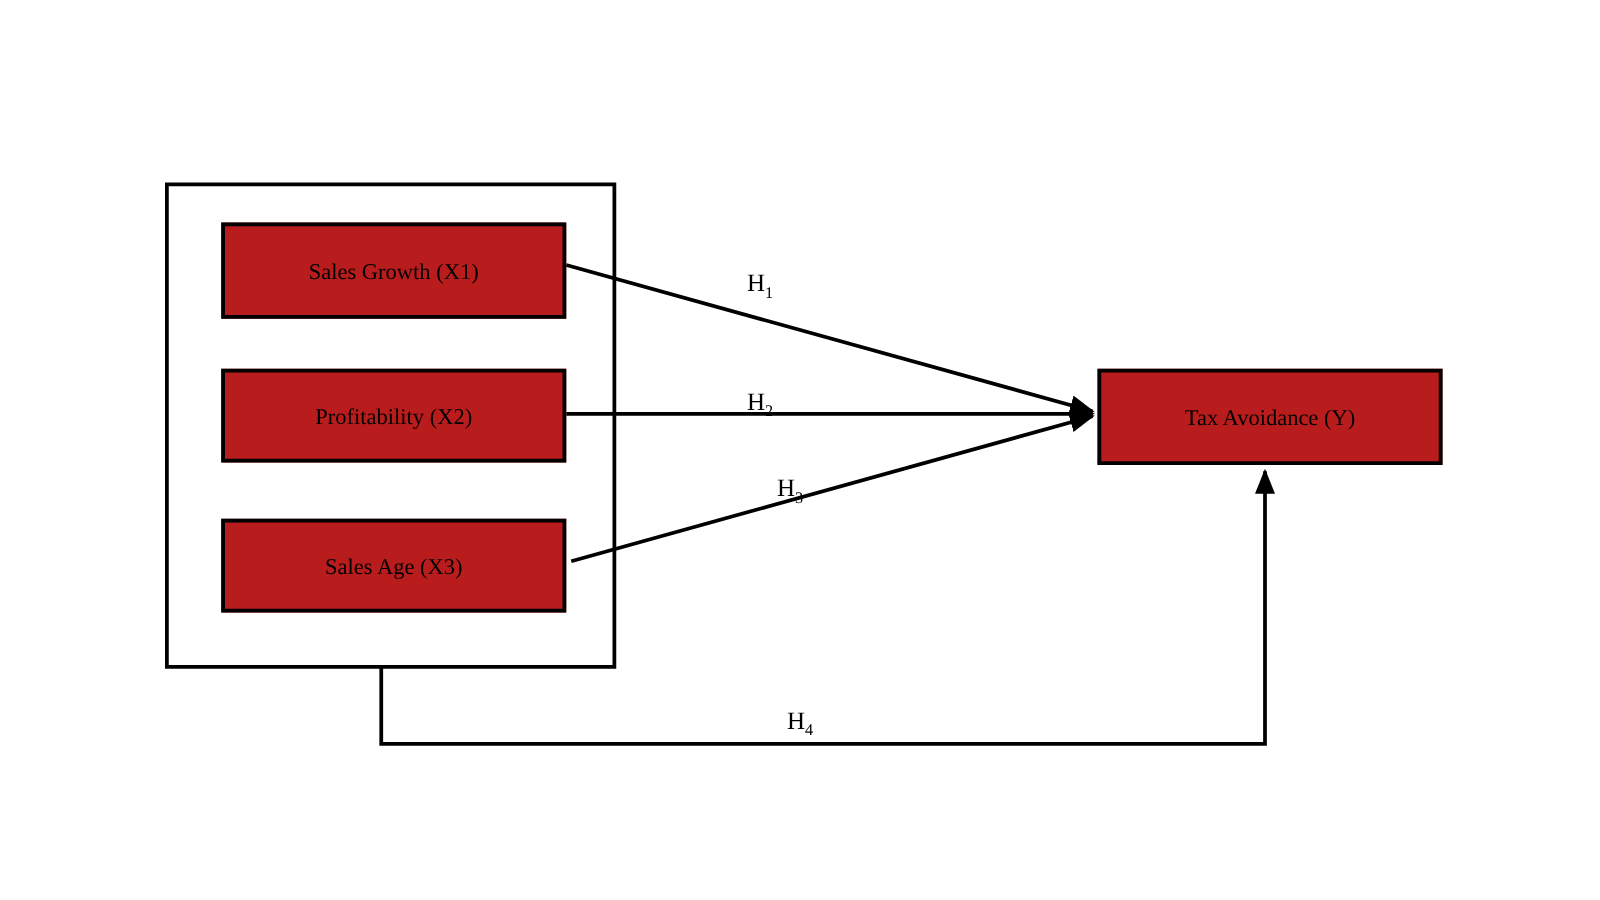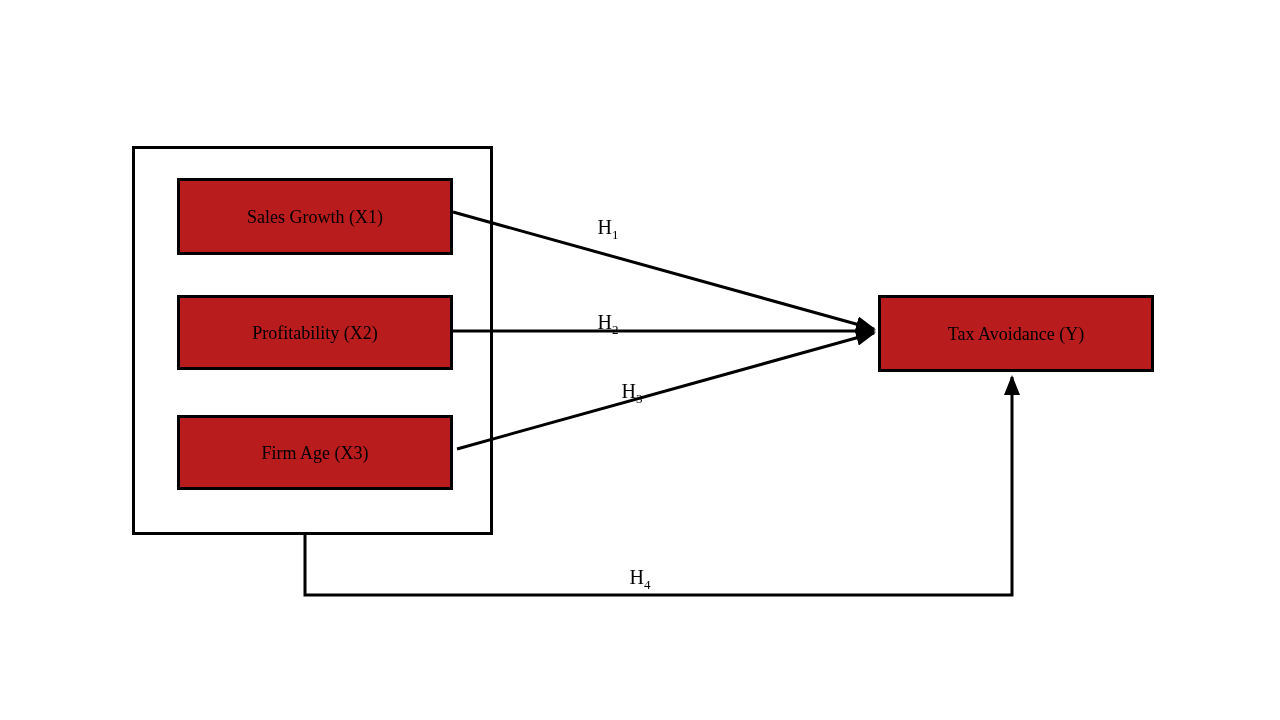--- a/index.html
+++ b/index.html
@@ -81,21 +81,21 @@
 
   <div class="container-box"></div>
 
   <div class="box box-sales">
     <span>Sales Growth (X1)</span>
   </div>
   <div class="box box-profit">
     <span>Profitability (X2)</span>
   </div>
   <div class="box box-firmage">
-    <span>Firm Age (X3)</span>
+    <span>Sales Age (X3)</span>
   </div>
 
   <div class="box box-tax">
     <span>Tax Avoidance (Y)</span>
   </div>
 
   <div class="hlabel hlabel-1"><span>H</span><sub>1</sub></div>
   <div class="hlabel hlabel-2"><span>H</span><sub>2</sub></div>
   <div class="hlabel hlabel-3"><span>H</span><sub>3</sub></div>
   <div class="hlabel hlabel-4"><span>H</span><sub>4</sub></div>

